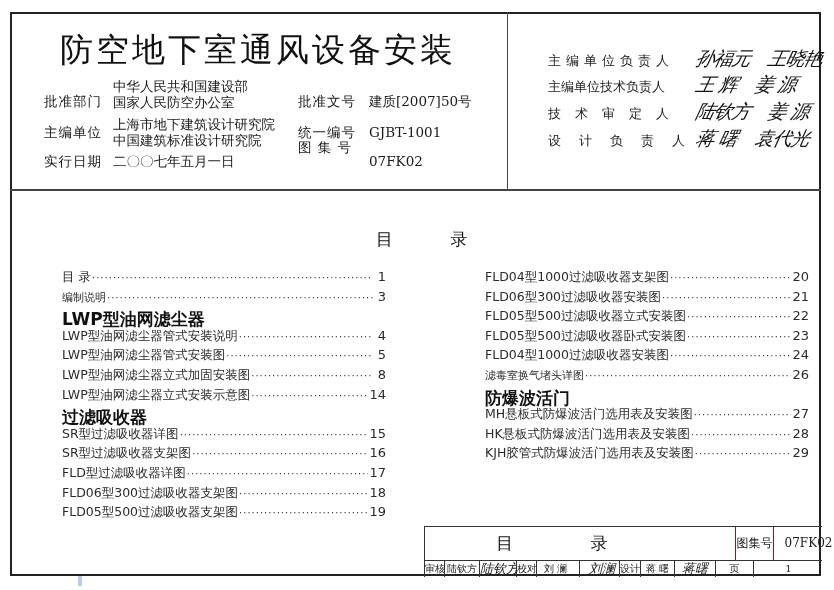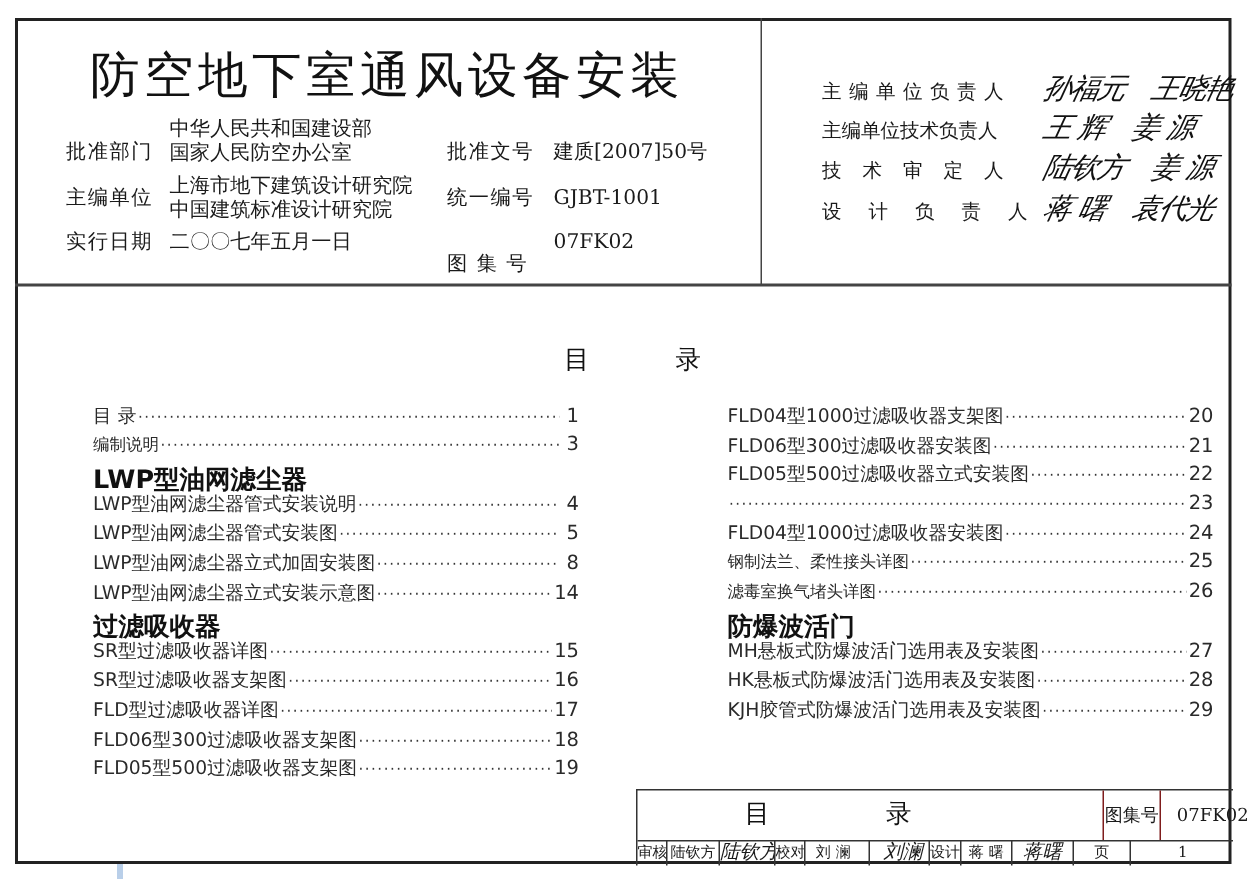--- a/index.html
+++ b/index.html
@@ -65,21 +65,21 @@
 <div class="info" style="left:113px; top:116px;">上海市地下建筑设计研究院</div>
 <div class="info" style="left:113px; top:132px;">中国建筑标准设计研究院</div>
 
 <div class="info lbl" style="left:44px; top:153px;">实行日期</div>
 <div class="info" style="left:113px; top:153px;">二〇〇七年五月一日</div>
 
 <div class="info lbl" style="left:298px; top:93px;">批准文号</div>
 <div class="info" style="left:369px; top:93px;">建质[2007]50号</div>
 <div class="info lbl" style="left:298px; top:124px;">统一编号</div>
 <div class="info" style="left:369px; top:124px;">GJBT-1001</div>
-<div class="info lbl" style="left:298px; top:168px;">图 集 号</div>
+<div class="info lbl" style="left:298px; top:139px;">图 集 号</div>
 <div class="info" style="left:369px; top:153px;">07FK02</div>
 
 <div class="resp spaced" style="top:46px;">
   <span class="rl" style="letter-spacing:5px;">主编单位负责人</span><span class="sig">孙福元</span><span class="sig">王晓艳</span>
 </div>
 <div class="resp" style="top:72px;">
   <span class="rl">主编单位技术负责人</span><span class="sig">王 辉</span><span class="sig">姜 源</span>
 </div>
 <div class="resp spaced" style="top:99px;">
   <span class="rl" style="letter-spacing:14px;">技术审定人</span><span class="sig">陆钦方</span><span class="sig">姜 源</span>
@@ -164,32 +164,28 @@
       <span class="t">FLD06型300过滤吸收器安装图</span>
       <span class="d"></span>
       <span class="p">21</span>
     </div>
   <div class="row">
       <span class="t">FLD05型500过滤吸收器立式安装图</span>
       <span class="d"></span>
       <span class="p">22</span>
     </div>
   <div class="row">
+      <span class="t">FLD05型500过滤吸收器卧式安装图</span>
       <span class="d"></span>
       <span class="p">23</span>
     </div>
   <div class="row">
       <span class="t">FLD04型1000过滤吸收器安装图</span>
       <span class="d"></span>
       <span class="p">24</span>
-    </div>
-  <div class="row small">
-      <span class="t">钢制法兰、柔性接头详图</span>
-      <span class="d"></span>
-      <span class="p">25</span>
     </div>
   <div class="row small">
       <span class="t">滤毒室换气堵头详图</span>
       <span class="d"></span>
       <span class="p">26</span>
     </div>
   <div class="row sec">
       <span class="t">防爆波活门</span>
     </div>
   <div class="row">

